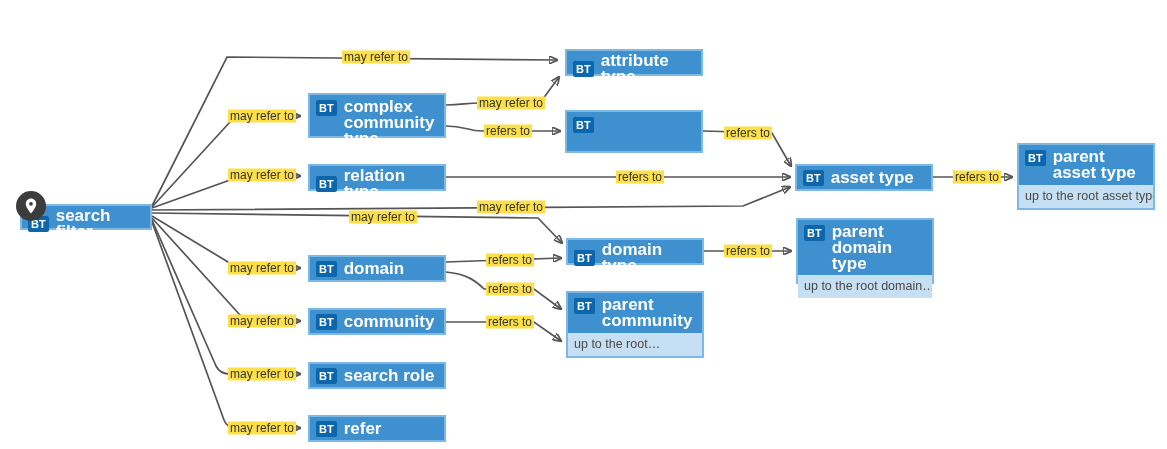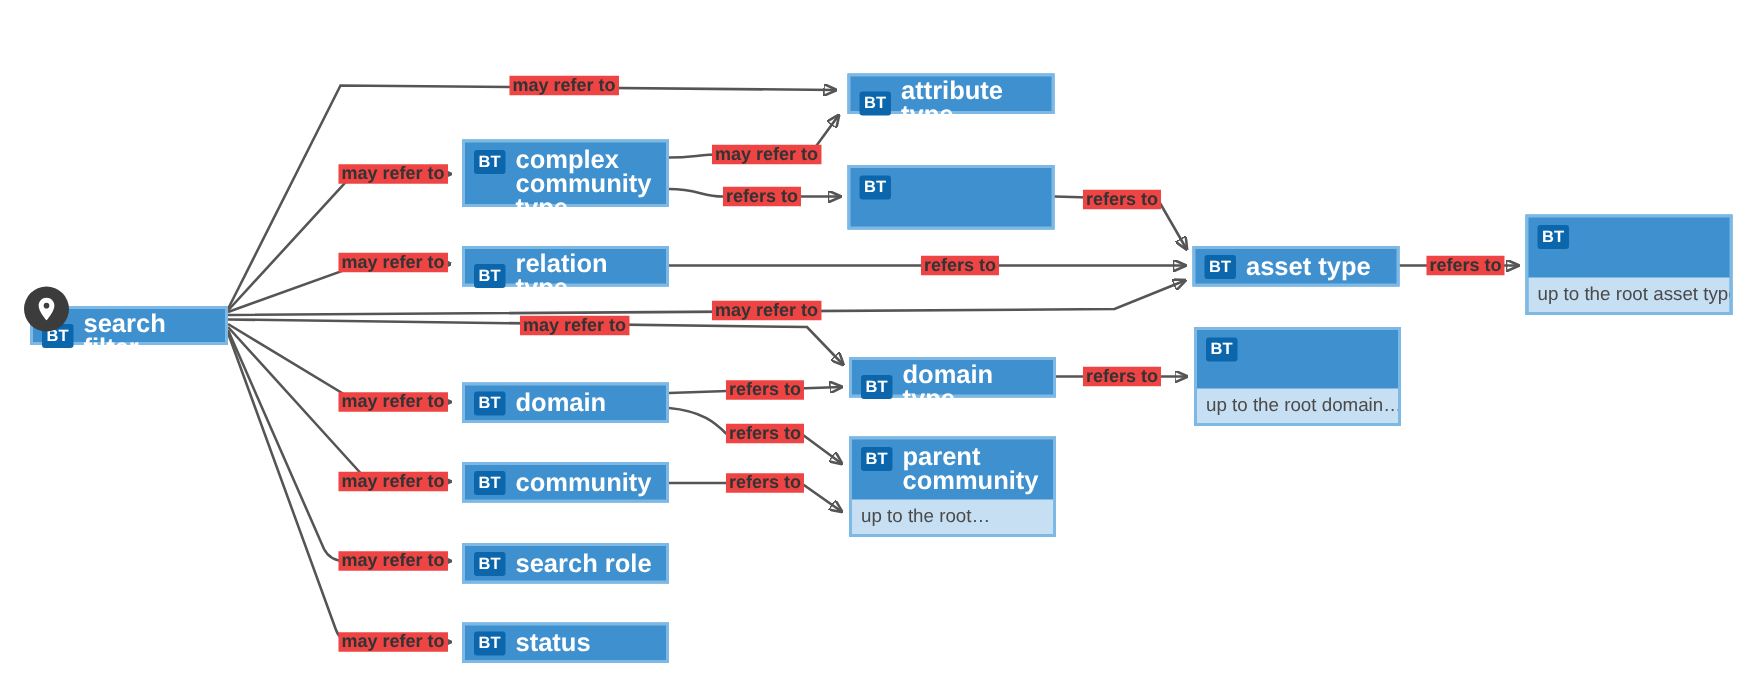--- a/index.html
+++ b/index.html
@@ -27,22 +27,22 @@
   .node.single .badge{margin-top:0;}
   .node-label{
     font-weight:bold;font-size:17px;line-height:16px;color:#ffffff;
   }
   .node-note{
     background:#c6dff3;color:#4a4a4a;font-size:12.5px;line-height:15px;
     padding:4px 6px;white-space:nowrap;overflow:hidden;flex:0 0 auto;
   }
   .edge-label{
     position:absolute;transform:translate(-50%,-50%);
-    background:#ef4444;color:#333333;font-size:12px;line-height:13px;
-    padding:0 2px;white-space:nowrap;font-weight:bold;
+    background:#fde047;color:#333333;font-size:12px;line-height:13px;
+    padding:0 2px;white-space:nowrap;
   }
   .pin{
     position:absolute;left:16px;top:191px;width:30px;height:30px;border-radius:50%;
     background:#3c3c3c;display:flex;align-items:center;justify-content:center;z-index:5;
   }
   .pin svg{width:18px;height:18px;}
 </style>
 </head>
 <body>
 
@@ -111,34 +111,36 @@
   <div class="node single" style="left:795px;top:164px;width:138px;height:27px;">
     <div class="node-title">
       <span class="badge">BT</span>
       <span class="node-label">asset type</span>
     </div>
   </div>
 
   <div class="node" style="left:1017px;top:143px;width:138px;height:67px;">
     <div class="node-title">
       <span class="badge">BT</span>
+      <span class="node-label">parent asset type</span>
     </div>
     <div class="node-note">up to the root asset type</div>
   </div>
 
   <div class="node single" style="left:566px;top:238px;width:138px;height:27px;">
     <div class="node-title">
       <span class="badge">BT</span>
       <span class="node-label">domain type</span>
     </div>
   </div>
 
   <div class="node" style="left:796px;top:218px;width:138px;height:66px;">
     <div class="node-title">
       <span class="badge">BT</span>
+      <span class="node-label">parent domain type</span>
     </div>
     <div class="node-note">up to the root domain…</div>
   </div>
 
   <div class="node single" style="left:308px;top:255px;width:138px;height:27px;">
     <div class="node-title">
       <span class="badge">BT</span>
       <span class="node-label">domain</span>
     </div>
   </div>
@@ -161,21 +163,21 @@
   <div class="node single" style="left:308px;top:362px;width:138px;height:27px;">
     <div class="node-title">
       <span class="badge">BT</span>
       <span class="node-label">search role</span>
     </div>
   </div>
 
   <div class="node single" style="left:308px;top:415px;width:138px;height:27px;">
     <div class="node-title">
       <span class="badge">BT</span>
-      <span class="node-label">status</span>
+      <span class="node-label">refer</span>
     </div>
   </div>
 
   <div class="pin">
     <svg viewBox="0 0 24 24">
         <path fill="#ffffff" d="M12 2C8.1 2 5 5.1 5 9c0 5.2 7 13 7 13s7-7.8 7-13c0-3.9-3.1-7-7-7zm0 9.5A2.5 2.5 0 1 1 12 6.5a2.5 2.5 0 0 1 0 5z"></path>
       </svg>
   </div>
 
   <span class="edge-label" style="left:376px;top:57px;">may refer to</span>

